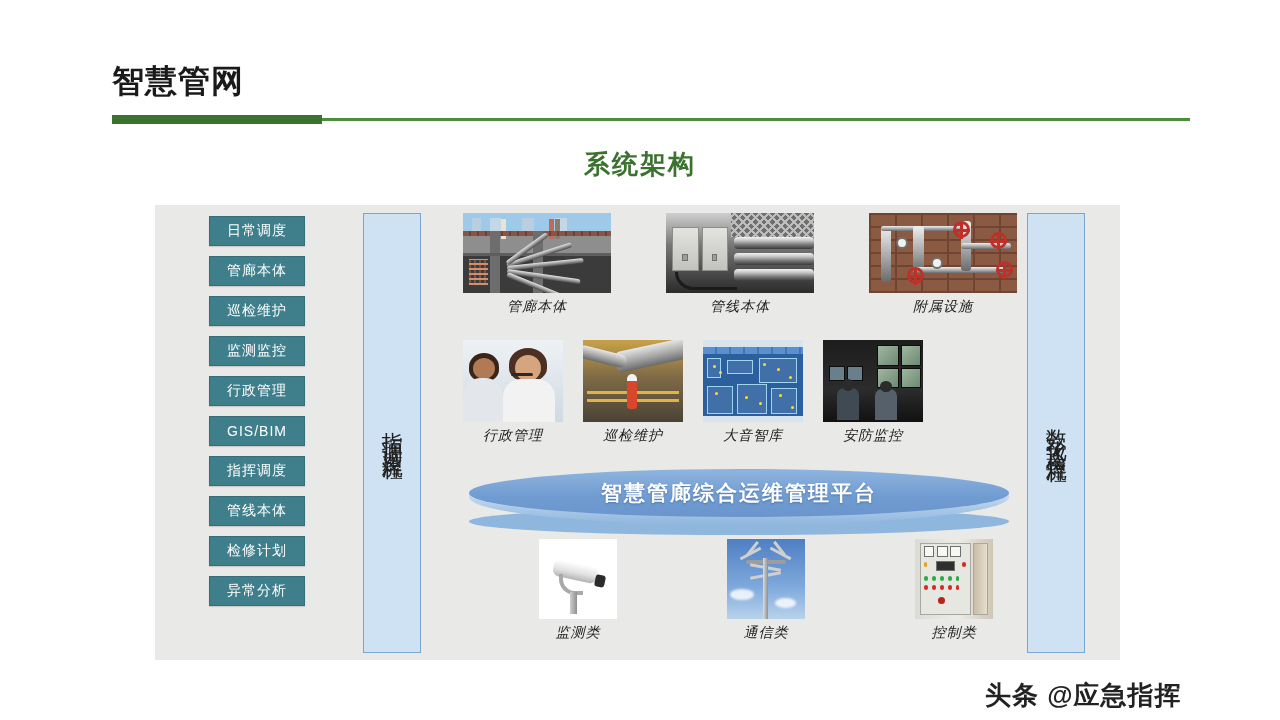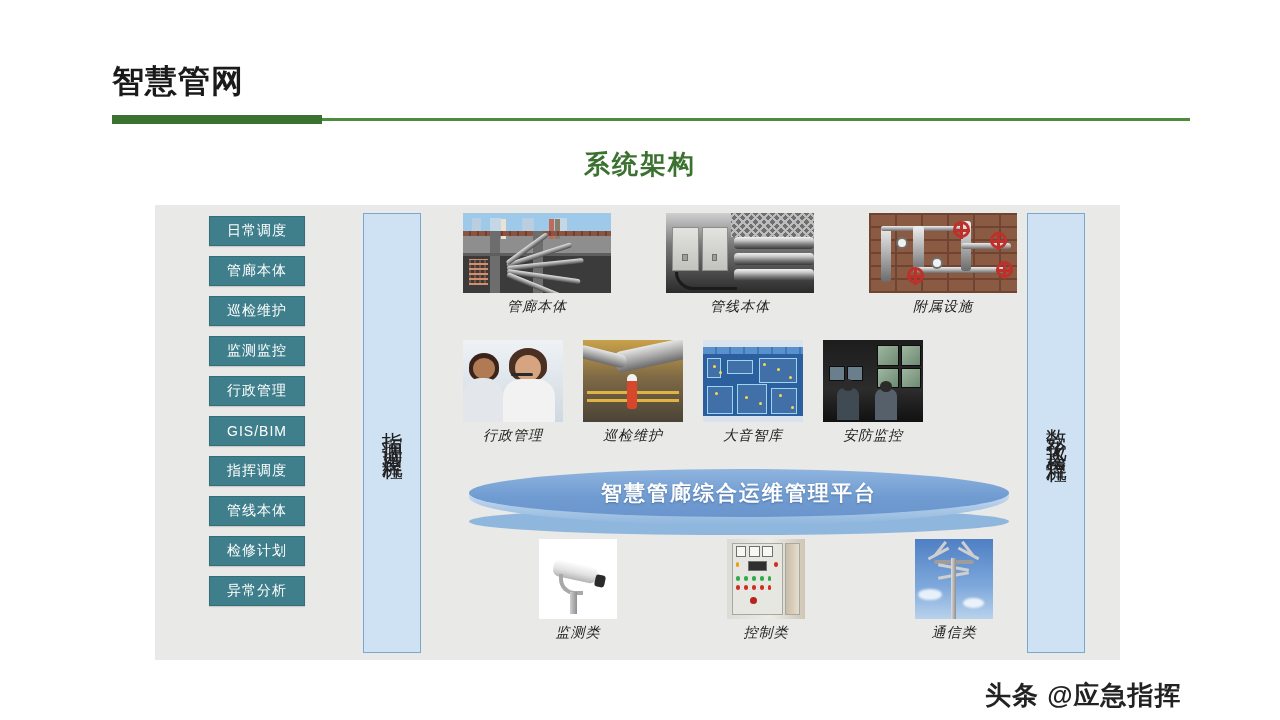--- a/index.html
+++ b/index.html
@@ -423,20 +423,38 @@
               <div class="lens"></div>
               <div class="bracket"></div>
               <div class="pole"></div>
             </div>
           </div>
           <div class="tile-cap">监测类</div>
         </div>
 
         <div class="tile">
           <div class="tile-img">
+            <div class="art art-tower">
+              <div class="cloud" style="left:4%;top:62%;width:30%;height:14%"></div>
+              <div class="cloud" style="left:62%;top:74%;width:26%;height:12%"></div>
+              <div class="platform"></div>
+              <div class="arm" style="left:16%;top:16%;width:30%;transform:rotate(-28deg)"></div>
+              <div class="arm" style="left:54%;top:16%;width:30%;transform:rotate(28deg)"></div>
+              <div class="arm" style="left:22%;top:10%;width:22%;transform:rotate(-52deg)"></div>
+              <div class="arm" style="left:56%;top:10%;width:22%;transform:rotate(52deg)"></div>
+              <div class="arm" style="left:30%;top:34%;width:40%;transform:rotate(10deg)"></div>
+              <div class="arm" style="left:30%;top:44%;width:40%;transform:rotate(-10deg)"></div>
+              <div class="mast"></div>
+            </div>
+          </div>
+          <div class="tile-cap">通信类</div>
+        </div>
+
+        <div class="tile">
+          <div class="tile-img">
             <div class="art art-cabinet">
               <div class="door"></div>
               <div class="side"></div>
               <div class="meter" style="left:11%"></div>
               <div class="meter" style="left:28%"></div>
               <div class="meter" style="left:45%"></div>
               <div class="screen"></div>
               <div class="lamp" style="left:11%;top:29%;background:#e8a11c"></div>
               <div class="lamp" style="left:60%;top:29%;background:#cf2f24"></div>
               <div class="lamp" style="left:12%;top:46%;background:#2faa4a"></div>
@@ -447,37 +465,19 @@
               <div class="lamp" style="left:12%;top:58%;background:#cf2f24"></div>
               <div class="lamp" style="left:22%;top:58%;background:#cf2f24"></div>
               <div class="lamp" style="left:32%;top:58%;background:#cf2f24"></div>
               <div class="lamp" style="left:42%;top:58%;background:#cf2f24"></div>
               <div class="lamp" style="left:52%;top:58%;background:#cf2f24"></div>
               <div class="lamp" style="left:30%;top:72%;width:9%;height:9%;border-radius:50%;background:#b6251c"></div>
             </div>
           </div>
           <div class="tile-cap">控制类</div>
         </div>
-
-        <div class="tile">
-          <div class="tile-img">
-            <div class="art art-tower">
-              <div class="cloud" style="left:4%;top:62%;width:30%;height:14%"></div>
-              <div class="cloud" style="left:62%;top:74%;width:26%;height:12%"></div>
-              <div class="platform"></div>
-              <div class="arm" style="left:16%;top:16%;width:30%;transform:rotate(-28deg)"></div>
-              <div class="arm" style="left:54%;top:16%;width:30%;transform:rotate(28deg)"></div>
-              <div class="arm" style="left:22%;top:10%;width:22%;transform:rotate(-52deg)"></div>
-              <div class="arm" style="left:56%;top:10%;width:22%;transform:rotate(52deg)"></div>
-              <div class="arm" style="left:30%;top:34%;width:40%;transform:rotate(10deg)"></div>
-              <div class="arm" style="left:30%;top:44%;width:40%;transform:rotate(-10deg)"></div>
-              <div class="mast"></div>
-            </div>
-          </div>
-          <div class="tile-cap">通信类</div>
-        </div>
       </div>
 
     </div>
   </div>
 
   <div class="watermark">头条 @应急指挥</div>
 </div>
 
 </body></html>

